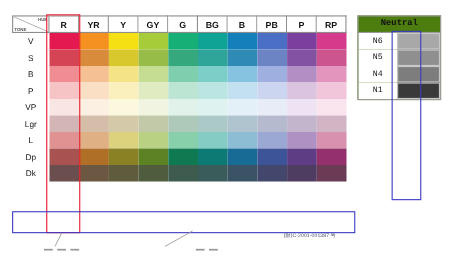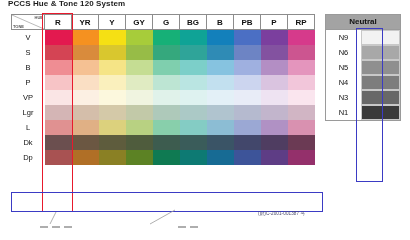--- a/index.html
+++ b/index.html
@@ -56,22 +56,23 @@
   td.sw{
     width:26px;height:15px;
     background-clip:content-box;
     padding:1px 1px 1px 1px;
   }
   td.sw div{width:100%;height:100%;}
 
   
   .neutral-wrap{position:absolute;left:325px;top:14px;}
   .neutral-box{
-    border:1px solid #9a9a9a;background:#a3a3a3;
+    border:1px solid #9a9a9a;background:#4d7c0f;
     width:74px;
+    font-family:Liberation Mono, monospace;
   }
   .neutral-title{
     height:14px;line-height:14px;text-align:center;
     font-size:8px;font-weight:bold;
     border-bottom:1px solid #9a9a9a;color:#111;
   }
   table.ntab{border-collapse:separate;border-spacing:0;width:100%;}
   table.ntab td{padding:0;}
   .n-lab{
     width:34px;height:15px;
@@ -104,21 +105,20 @@
     position:absolute;left:258px;top:211px;
     font-size:4.6px;color:#4a4a6a;white-space:nowrap;
     letter-spacing:0.1px;
   }
 </style>
 </head>
 <body>
 
 <div id="root">
 
-  <div class="title">PCCS  Hue &amp; Tone 120 System</div>
 
   <div class="grid-wrap">
     <table class="grid">
       <thead>
         <tr>
           <th class="corner">
             <svg class="diag" viewBox="0 0 32 14" preserveAspectRatio="none">
               <line x1="0" y1="0" x2="32" y2="14" stroke="#8c8c8c" stroke-width="0.6"></line>
             </svg>
             <span class="hue-lab">HUE</span>
@@ -362,20 +362,53 @@
               <div style="background: rgb(155, 168, 212);"></div>
             </td>
             <td class="sw">
               <div style="background: rgb(176, 145, 196);"></div>
             </td>
             <td class="sw">
               <div style="background: rgb(217, 145, 176);"></div>
             </td>
           </tr>
           <tr>
+            <td class="tone-head">Dp</td>
+            <td class="sw">
+              <div style="background: rgb(168, 82, 82);"></div>
+            </td>
+            <td class="sw">
+              <div style="background: rgb(176, 111, 38);"></div>
+            </td>
+            <td class="sw">
+              <div style="background: rgb(138, 128, 36);"></div>
+            </td>
+            <td class="sw">
+              <div style="background: rgb(92, 130, 36);"></div>
+            </td>
+            <td class="sw">
+              <div style="background: rgb(15, 122, 82);"></div>
+            </td>
+            <td class="sw">
+              <div style="background: rgb(13, 122, 115);"></div>
+            </td>
+            <td class="sw">
+              <div style="background: rgb(23, 107, 148);"></div>
+            </td>
+            <td class="sw">
+              <div style="background: rgb(61, 84, 153);"></div>
+            </td>
+            <td class="sw">
+              <div style="background: rgb(94, 61, 133);"></div>
+            </td>
+            <td class="sw">
+              <div style="background: rgb(148, 48, 107);"></div>
+            </td>
+          </tr>
+          <tr>
             <td class="tone-head">Dk</td>
             <td class="sw">
               <div style="background: rgb(107, 79, 79);"></div>
             </td>
             <td class="sw">
               <div style="background: rgb(107, 87, 66);"></div>
             </td>
             <td class="sw">
               <div style="background: rgb(94, 92, 61);"></div>
             </td>
@@ -392,95 +425,50 @@
               <div style="background: rgb(58, 84, 102);"></div>
             </td>
             <td class="sw">
               <div style="background: rgb(66, 71, 107);"></div>
             </td>
             <td class="sw">
               <div style="background: rgb(79, 61, 97);"></div>
             </td>
             <td class="sw">
               <div style="background: rgb(107, 58, 84);"></div>
-            </td>
-          </tr>
-          <tr>
-            <td class="tone-head">Dp</td>
-            <td class="sw">
-              <div style="background: rgb(168, 82, 82);"></div>
-            </td>
-            <td class="sw">
-              <div style="background: rgb(176, 111, 38);"></div>
-            </td>
-            <td class="sw">
-              <div style="background: rgb(138, 128, 36);"></div>
-            </td>
-            <td class="sw">
-              <div style="background: rgb(92, 130, 36);"></div>
-            </td>
-            <td class="sw">
-              <div style="background: rgb(15, 122, 82);"></div>
-            </td>
-            <td class="sw">
-              <div style="background: rgb(13, 122, 115);"></div>
-            </td>
-            <td class="sw">
-              <div style="background: rgb(23, 107, 148);"></div>
-            </td>
-            <td class="sw">
-              <div style="background: rgb(61, 84, 153);"></div>
-            </td>
-            <td class="sw">
-              <div style="background: rgb(94, 61, 133);"></div>
-            </td>
-            <td class="sw">
-              <div style="background: rgb(148, 48, 107);"></div>
             </td>
           </tr>
         </tbody>
     </table>
   </div>
 
   <div class="neutral-wrap">
     <div class="neutral-box">
       <div class="neutral-title">Neutral</div>
       <table class="ntab">
         <tbody>
-            <tr>
-              <td class="n-lab">N9</td>
-              <td class="n-sw">
-                <div style="background: rgb(242, 242, 242);"></div>
-              </td>
-            </tr>
             <tr>
               <td class="n-lab">N6</td>
               <td class="n-sw">
                 <div style="background: rgb(168, 168, 168);"></div>
               </td>
             </tr>
             <tr>
               <td class="n-lab">N5</td>
               <td class="n-sw">
                 <div style="background: rgb(143, 143, 143);"></div>
               </td>
             </tr>
             <tr>
               <td class="n-lab">N4</td>
               <td class="n-sw">
                 <div style="background: rgb(125, 125, 125);"></div>
               </td>
             </tr>
             <tr>
-              <td class="n-lab">N3</td>
-              <td class="n-sw">
-                <div style="background: rgb(104, 104, 104);"></div>
-              </td>
-            </tr>
-            <tr>
               <td class="n-lab">N1</td>
               <td class="n-sw">
                 <div style="background: rgb(58, 58, 58);"></div>
               </td>
             </tr>
           </tbody>
       </table>
     </div>
   </div>
 

